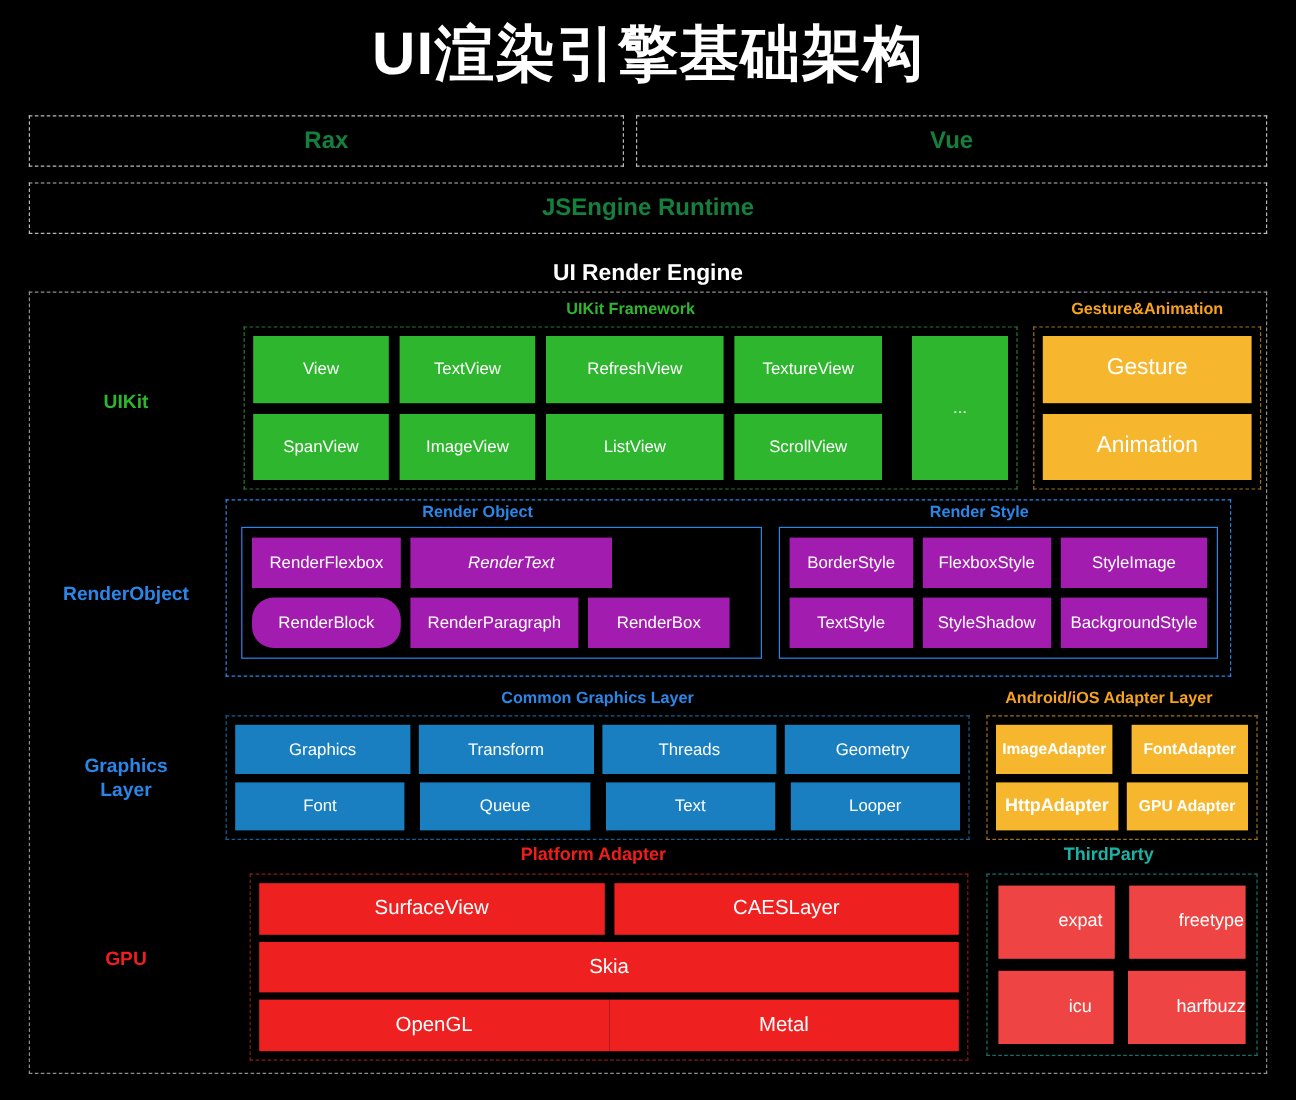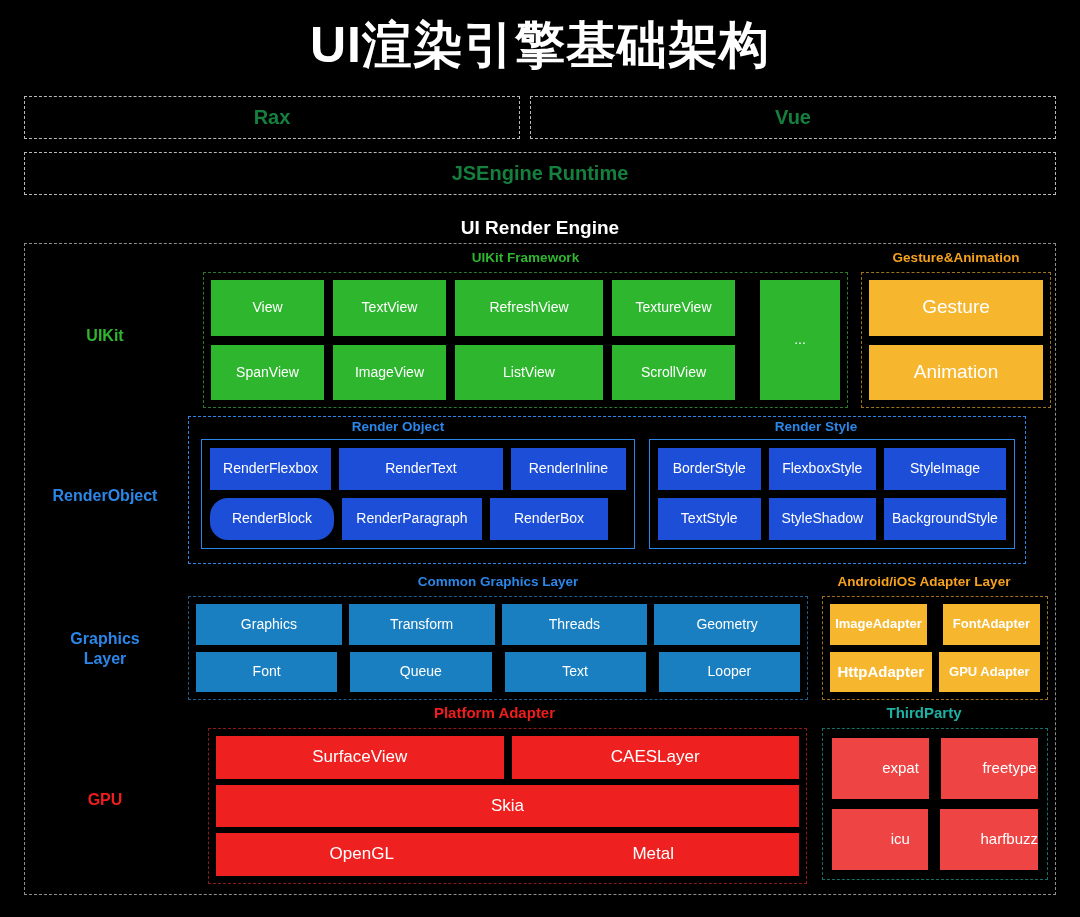--- a/index.html
+++ b/index.html
@@ -70,21 +70,21 @@
   }
   .cell {
     display: flex; align-items: center; justify-content: center;
     color: #ffffff; font-size: 14px; font-weight: 400;
     text-align: center; line-height: 1.1;
   }
 
   
   .c-green  { background: #2fb62f; }
   .c-orange { background: #f6b72f; }
-  .c-blue1  { background: #1d4ed8; }  
+  .c-blue1  { background: #a21caf; }  
   .c-blue2  { background: #1a7fc1; }  
   .c-red    { background: #ef2020; }
   .c-teal   { background: #ef4444; padding-left: 40px; }
 
   .t-green  { color: #2fb62f; }
   .t-orange { color: #f6a21e; }
   .t-blue   { color: #2b86e8; }
   .t-red    { color: #f01d1d; }
   .t-teal   { color: #1fb0a4; }
 
@@ -157,22 +157,21 @@
     <div class="rowlabel t-blue" style="top:242px;">RenderObject</div>
 
     <div class="group" style="left:163px; top:172px; width:838px; height:148px; border:1px dashed #2b86e8;">
       <div style="position:absolute; left:0; top:2px; width:50%; text-align:center;" class="t-blue group-caption">Render Object</div>
       <div style="position:absolute; left:50%; top:2px; width:50%; text-align:center;" class="t-blue group-caption">Render Style</div>
 
       <div class="ro-inner" style="left:12px; width:434px; height:110px;">
         <div style="display:flex; flex-direction:column; gap:8px; height:100%;">
           <div style="display:flex; gap:8px; flex:1;">
             <div class="cell c-blue1" style="width:124px;">RenderFlexbox</div>
-            <div class="cell c-blue1" style="width:168px;">RenderText</div>
-            <div class="cell c-blue1" style="width:118px;">RenderInline</div>
+            <div class="cell c-blue1" style="width:168px;font-style:italic;">RenderText</div>
           </div>
           <div style="display:flex; gap:8px; flex:1;">
             <div class="cell c-blue1" style="width:124px;border-radius:18px;">RenderBlock</div>
             <div class="cell c-blue1" style="width:140px;">RenderParagraph</div>
             <div class="cell c-blue1" style="width:118px;">RenderBox</div>
           </div>
         </div>
       </div>
 
       <div class="ro-inner" style="left:460px; width:366px; height:110px;">

